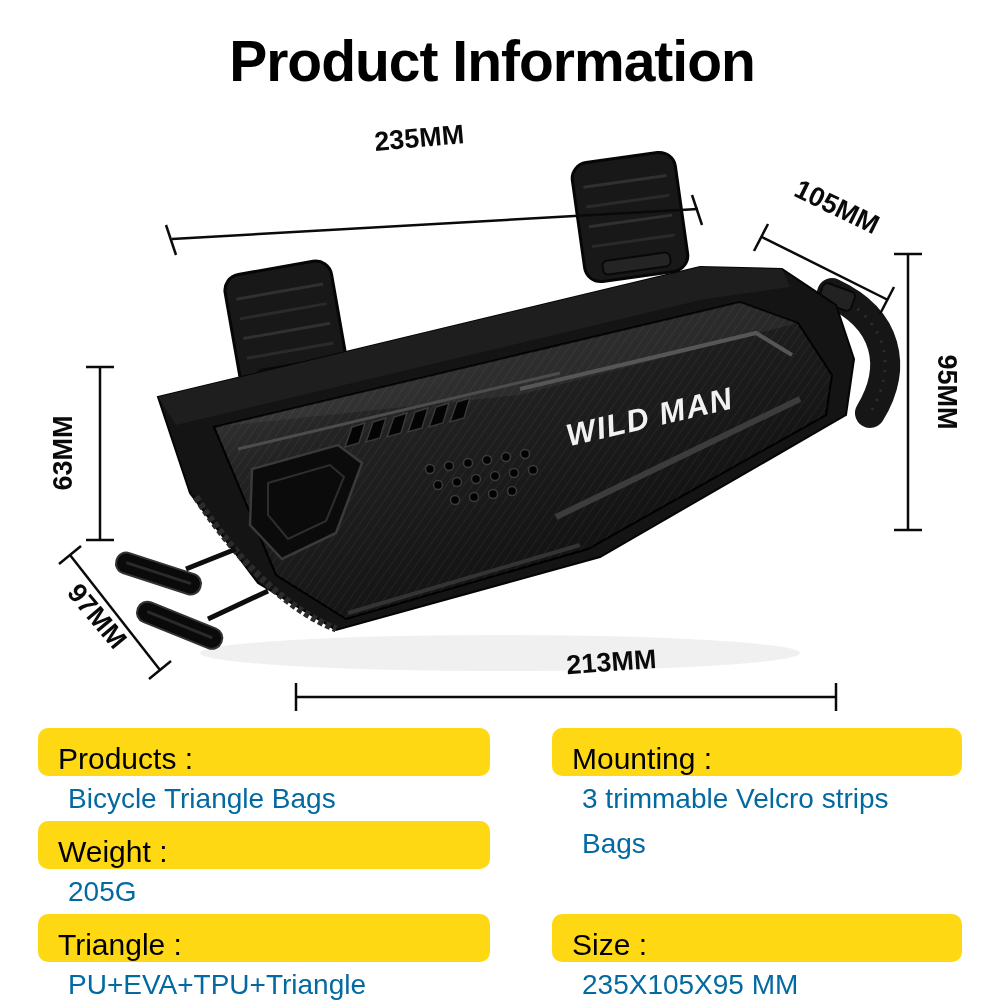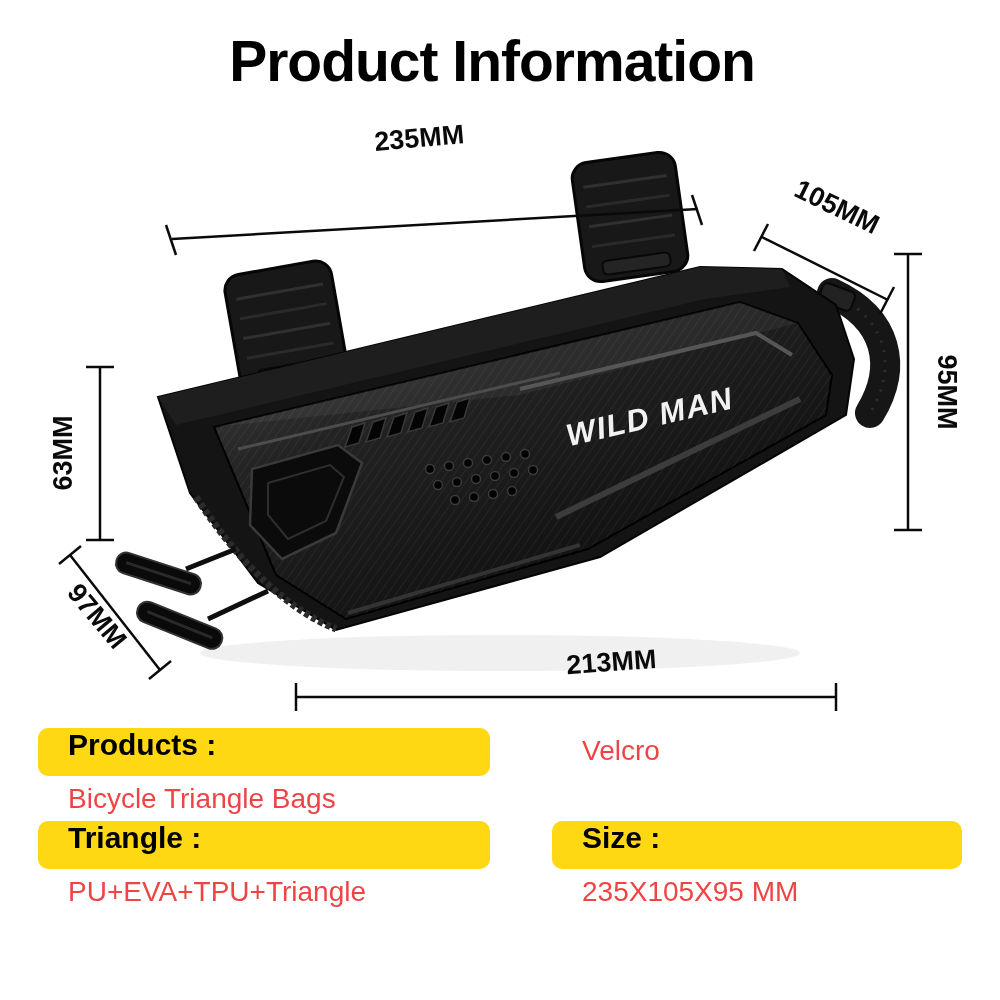--- a/index.html
+++ b/index.html
@@ -19,26 +19,26 @@
   .brand-text { font-size:31px; font-weight:bold; font-style:italic; letter-spacing:1.5px; fill:#f2f2f2; }
 
   .specs { position:absolute; top:716px; left:0; width:1000px; }
   .spec-grid {
     display:grid; grid-template-columns:452px 410px; column-gap:62px;
     padding-left:38px;
   }
   .spec-cell { margin-bottom:0; }
   .spec-header {
     background:var(--accent); border-radius:10px; height:48px;
-    display:flex; align-items:flex-start; padding-left:30px;
-    font-size:30px; font-weight:bold; color:#000;
+    display:flex; align-items:flex-end; padding-left:20px;
+    font-size:30px; font-weight:normal; color:#000;
   }
   .spec-value {
     height:45px; display:flex; align-items:center; padding-left:30px;
-    font-size:28px; color:#ef4444;
+    font-size:28px; color:#0369a1;
   }
 </style>
 </head>
 <body>
 
 <div class="page">
 
   <h1 class="title">Product Information</h1>
 
   <div class="figure">
@@ -192,21 +192,33 @@
 
   <div class="specs">
     <div class="spec-grid">
       <div class="spec-cell">
         <div class="spec-header">
             <span>Products :</span>
           </div>
         <div class="spec-value">Bicycle Triangle Bags</div>
       </div>
       <div class="spec-cell">
-        <div class="spec-value">Velcro</div>
+        <div class="spec-header">
+            <span>Mounting :</span>
+          </div>
+        <div class="spec-value">3 trimmable Velcro strips</div>
+      </div>
+      <div class="spec-cell">
+        <div class="spec-header">
+            <span>Weight :</span>
+          </div>
+        <div class="spec-value">205G</div>
+      </div>
+      <div class="spec-cell">
+        <div class="spec-value">Bags</div>
       </div>
       <div class="spec-cell">
         <div class="spec-header">
             <span>Triangle :</span>
           </div>
         <div class="spec-value">PU+EVA+TPU+Triangle</div>
       </div>
       <div class="spec-cell">
         <div class="spec-header">
             <span>Size :</span>

